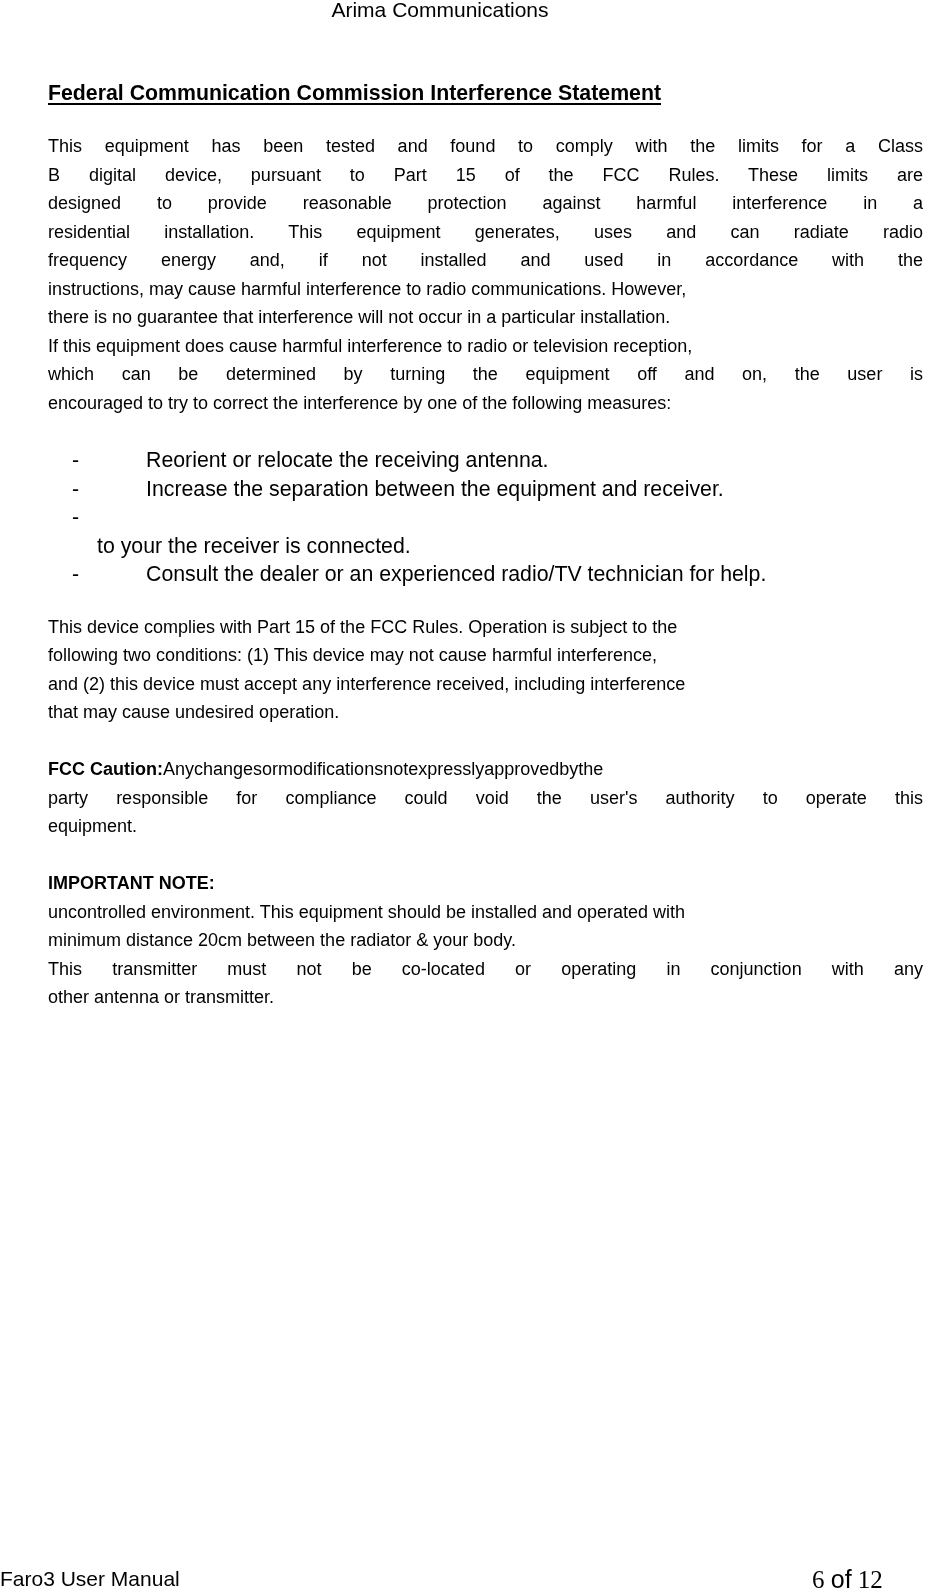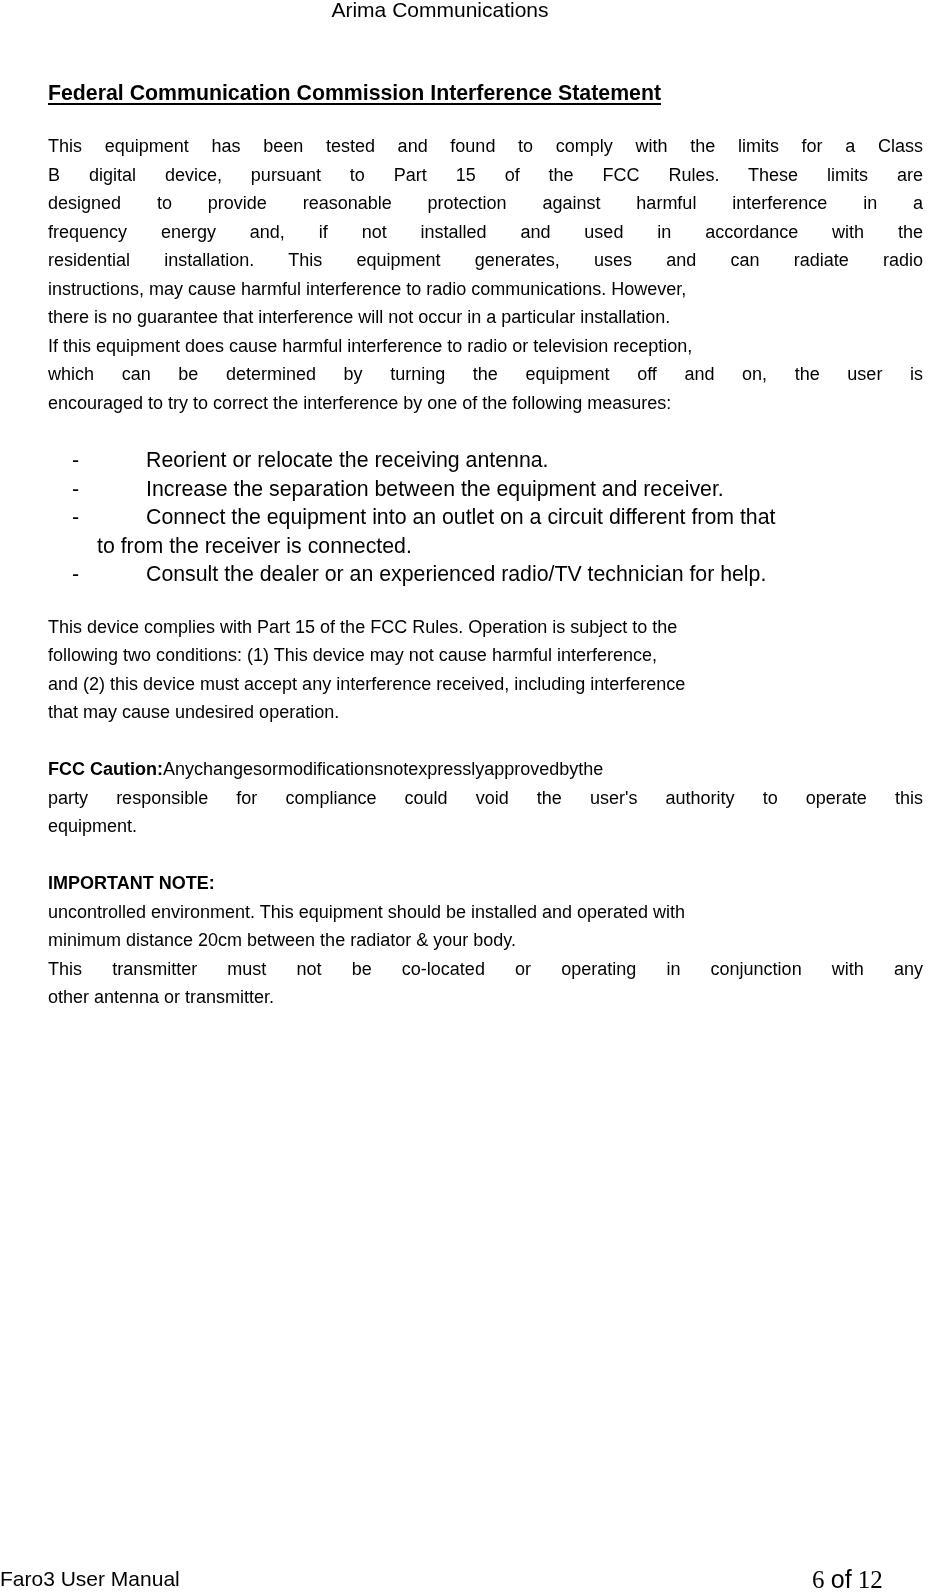--- a/index.html
+++ b/index.html
@@ -113,46 +113,45 @@
 <div class="content">
 
   <div class="section-title">Federal Communication Commission Interference Statement</div>
 
   <div class="gap-s"></div>
 
   <div>
     <div class="line just">This equipment has been tested and found to comply with the limits for a Class</div>
     <div class="line just">B digital device, pursuant to Part 15 of the FCC Rules.  These limits are</div>
     <div class="line just">designed to provide reasonable protection against harmful interference in a</div>
+    <div class="line just">residential installation. This equipment generates, uses and can radiate radio</div>
     <div class="line just">frequency energy and, if not installed and used in accordance with the</div>
-    <div class="line just">residential installation. This equipment generates, uses and can radiate radio</div>
     <div class="line">instructions, may cause harmful interference to radio communications.  However,</div>
     <div class="line">there is no guarantee that interference will not occur in a particular installation.</div>
     <div class="line">If this equipment does cause harmful interference to radio or television reception,</div>
     <div class="line just">which can be determined by turning the equipment off and on, the user is</div>
     <div class="line">encouraged to try to correct the interference by one of the following measures:</div>
   </div>
 
   <div class="gap-m"></div>
 
   <div>
     <div class="bullet-line">
       <span class="bullet-dash">-</span>
       <span class="bullet-text">Reorient or relocate the receiving antenna.</span>
     </div>
     <div class="bullet-line">
       <span class="bullet-dash">-</span>
       <span class="bullet-text">Increase the separation between the equipment and receiver.</span>
     </div>
     <div class="bullet-line">
       <span class="bullet-dash">-</span>
-      <span class="bullet-text">Connect the equipment into an outlet on a circuit different from that</span>
-    </div>
-    <div class="bullet-line">
-      <span class="bullet-cont">to from the receiver is connected.</span>
+    </div>
+    <div class="bullet-line">
+      <span class="bullet-cont">to your the receiver is connected.</span>
     </div>
     <div class="bullet-line">
       <span class="bullet-dash">-</span>
       <span class="bullet-text">Consult the dealer or an experienced radio/TV technician for help.</span>
     </div>
   </div>
 
   <div class="gap-l"></div>
 
   <div>

